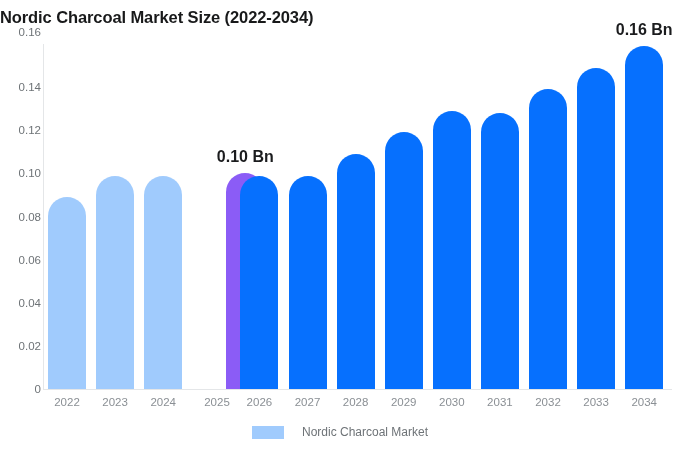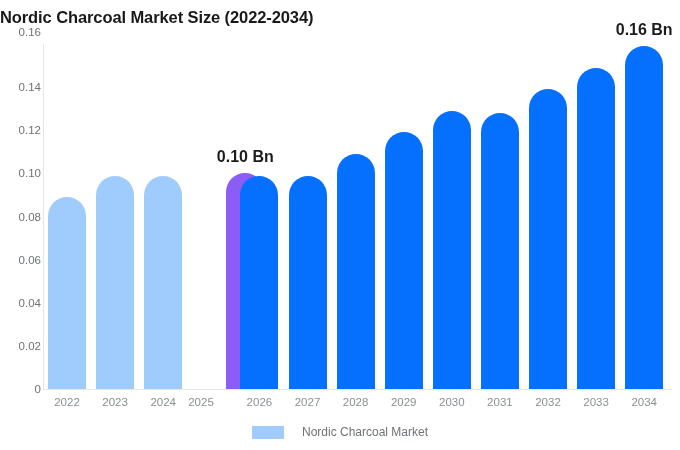--- a/index.html
+++ b/index.html
@@ -192,21 +192,21 @@
         <div class="bar" title="2034: 0.159" style="height: 342.844px; background: rgb(6, 112, 254);">
           <div class="bar-label">0.16 Bn</div>
         </div>
       </div>
     </div>
 
   <div id="x-ticks">
       <div class="x-tick-label" style="left: 39px;">2022</div>
       <div class="x-tick-label" style="left: 87.1px;">2023</div>
       <div class="x-tick-label" style="left: 135.2px;">2024</div>
-      <div class="x-tick-label" style="left: 173px; text-align: center;">2025</div>
+      <div class="x-tick-label" style="left: 189px; text-align: center;">2025</div>
       <div class="x-tick-label" style="left: 231.4px;">2026</div>
       <div class="x-tick-label" style="left: 279.5px;">2027</div>
       <div class="x-tick-label" style="left: 327.6px;">2028</div>
       <div class="x-tick-label" style="left: 375.7px;">2029</div>
       <div class="x-tick-label" style="left: 423.8px;">2030</div>
       <div class="x-tick-label" style="left: 471.9px; text-align: center;">2031</div>
       <div class="x-tick-label" style="left: 520px;">2032</div>
       <div class="x-tick-label" style="left: 568.1px;">2033</div>
       <div class="x-tick-label" style="left: 616.2px;">2034</div>
     </div>

